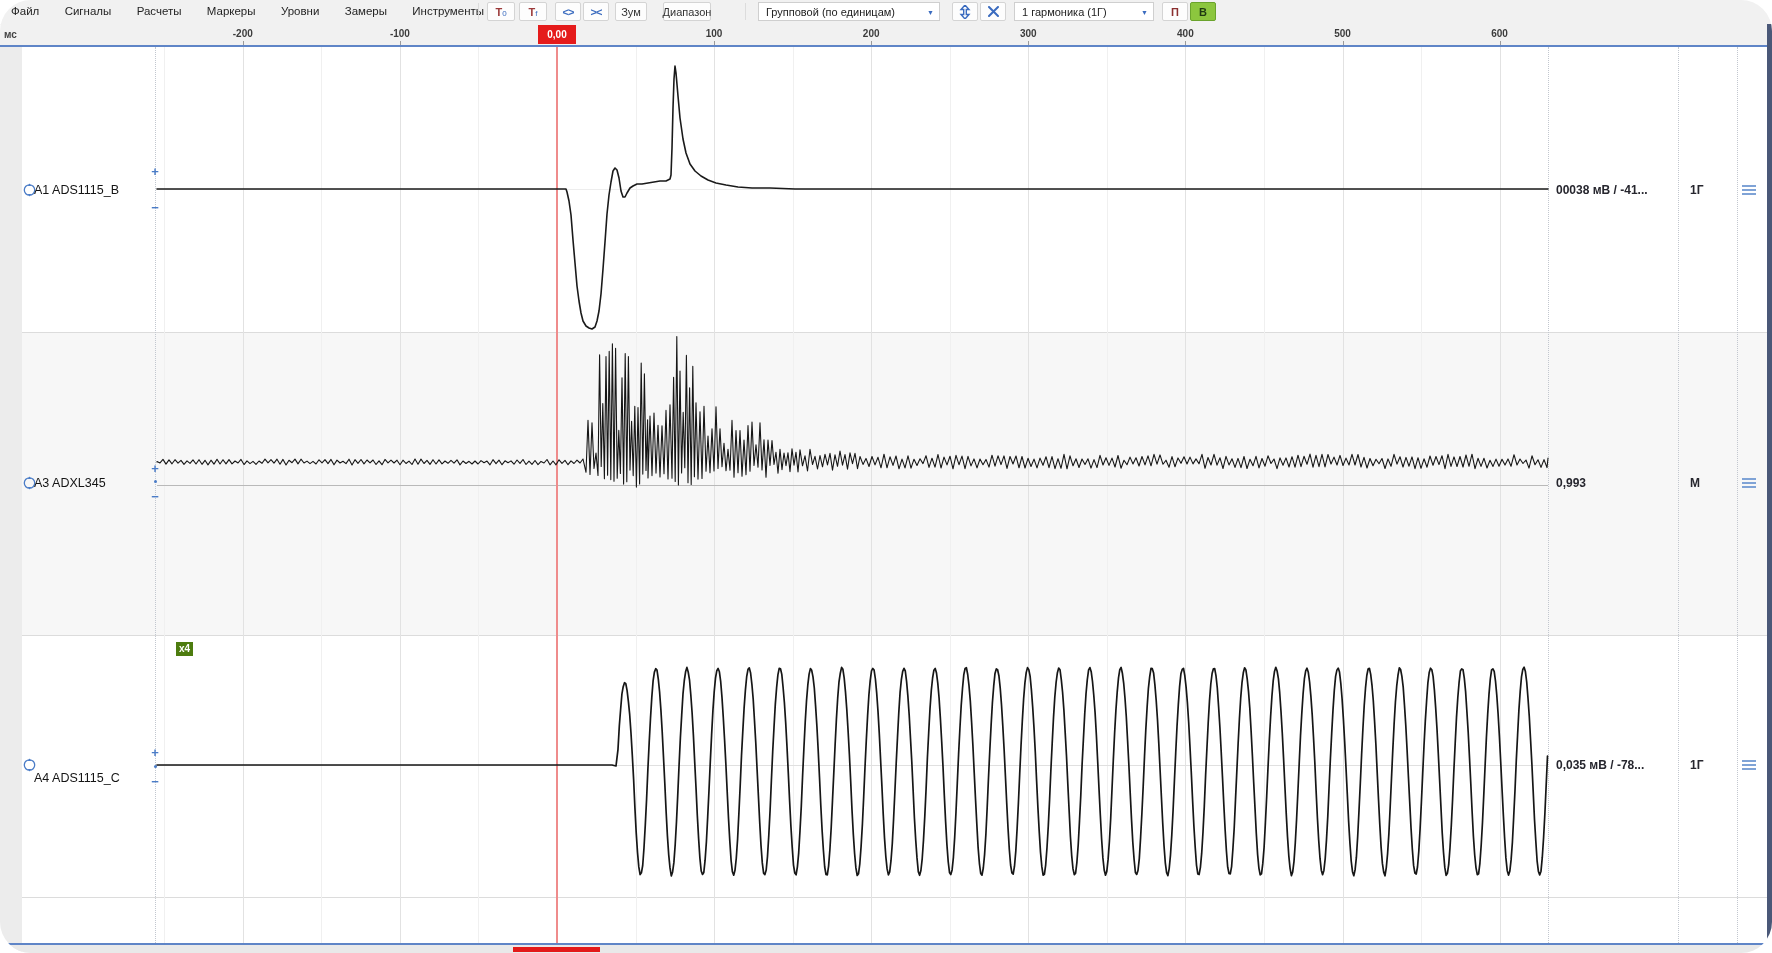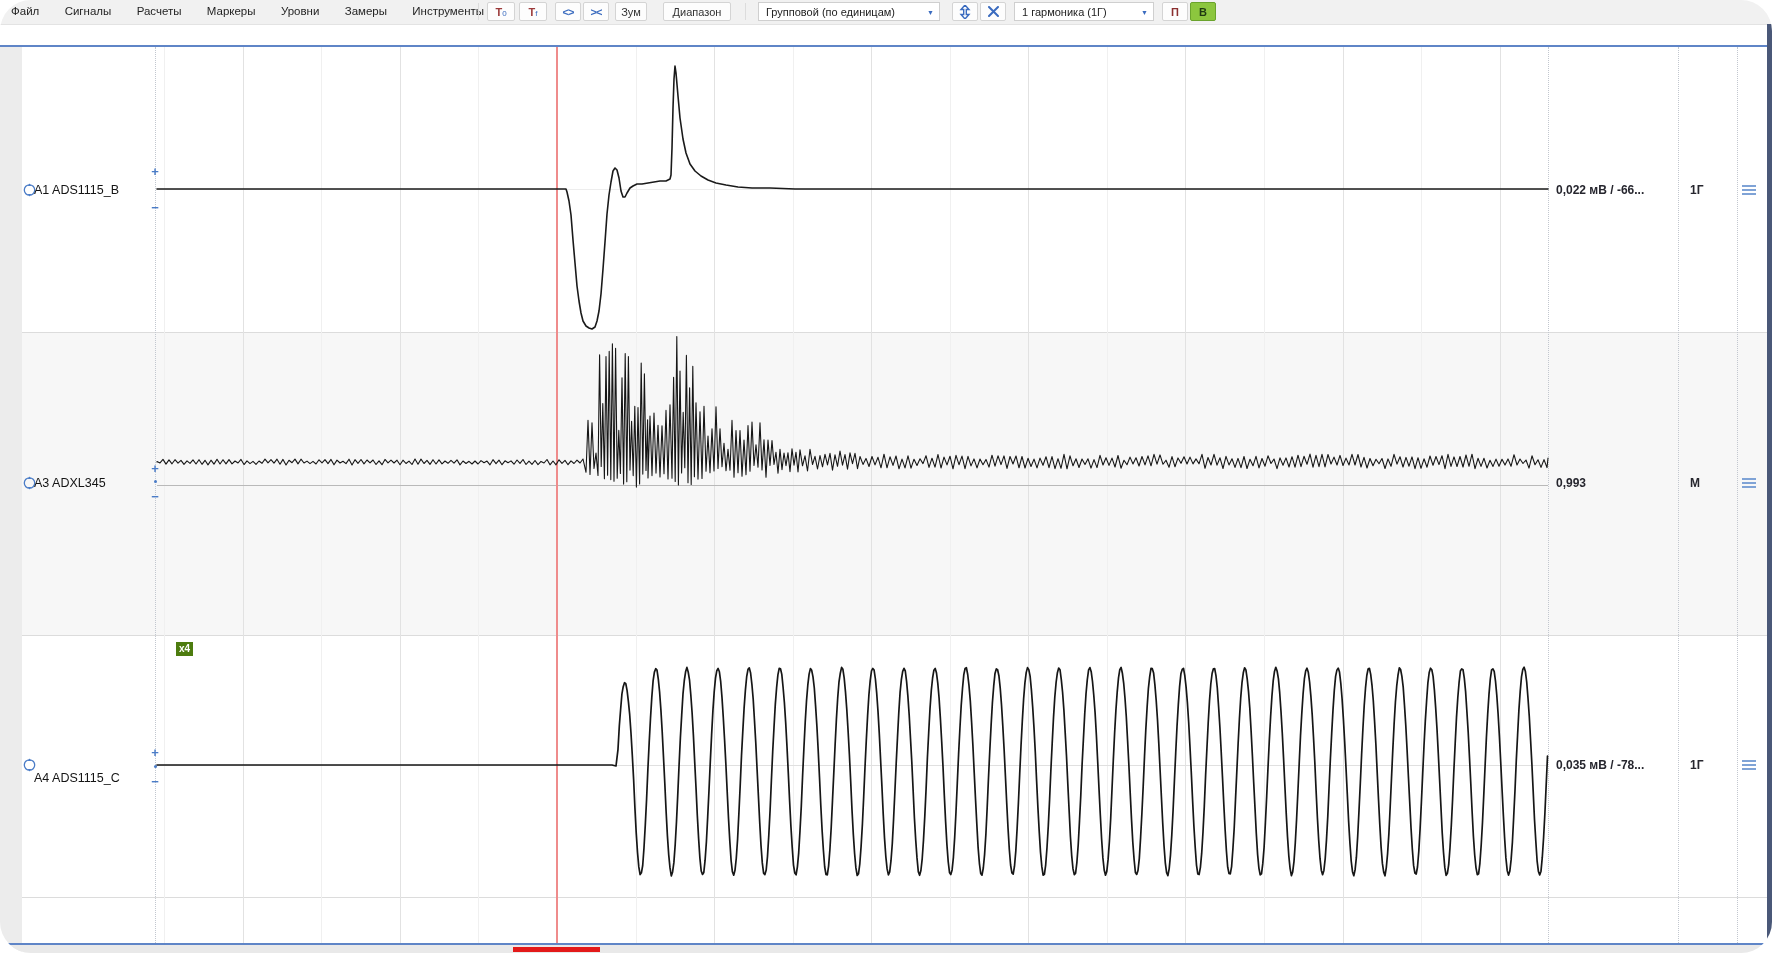--- a/index.html
+++ b/index.html
@@ -91,21 +91,21 @@
     </div>
     <div class="tbtn" style="left:555px;width:26px">
       <span class="bluetxt">&lt;&gt;</span>
     </div>
     <div class="tbtn" style="left:583px;width:26px">
       <span class="bluetxt">&gt;&lt;</span>
     </div>
     <div class="tbtn" style="left:615px;width:32px">
       <span>Зум</span>
     </div>
-    <div class="tbtn" style="left:663px;width:68px">
+    <div class="tbtn" style="left:663px;width:48px">
       <span>Диапазон</span>
     </div>
 
     <div class="vdiv" style="left:745px"></div>
 
     <div class="combo" style="left:758px;width:182px">
       <span>Групповой (по единицам)</span>
       <span class="arrow">▼</span>
     </div>
 
@@ -126,20 +126,42 @@
     </div>
 
     <div class="tbtn" style="left:1162px;width:26px;color:#8b3030;font-weight:bold">
       <span>П</span>
     </div>
     <div class="tbtn" style="left:1190px;width:26px;background:#8cc63e;border-color:#6aa32c;color:#1f3a12;font-weight:bold">
       <span>В</span>
     </div>
   </div>
 
+  <div id="ruler">
+    <span id="ruler-unit">мс</span>
+    <div id="ruler-ticks" style="position:absolute;inset:0;">
+        <span class="rtick" style="left: 242.8px;">-200</span>
+        <i class="rtickmark" style="left: 242.8px;"></i>
+        <span class="rtick" style="left: 399.9px;">-100</span>
+        <i class="rtickmark" style="left: 399.9px;"></i>
+        <span class="rtick" style="left: 714.1px;">100</span>
+        <i class="rtickmark" style="left: 714.1px;"></i>
+        <span class="rtick" style="left: 871.2px;">200</span>
+        <i class="rtickmark" style="left: 871.2px;"></i>
+        <span class="rtick" style="left: 1028.3px;">300</span>
+        <i class="rtickmark" style="left: 1028.3px;"></i>
+        <span class="rtick" style="left: 1185.4px;">400</span>
+        <i class="rtickmark" style="left: 1185.4px;"></i>
+        <span class="rtick" style="left: 1342.5px;">500</span>
+        <i class="rtickmark" style="left: 1342.5px;"></i>
+        <span class="rtick" style="left: 1499.6px;">600</span>
+        <i class="rtickmark" style="left: 1499.6px;"></i>
+      </div>
+    <div id="cursor-box">0,00</div>
+  </div>
   <div id="blue-top"></div>
 
   <div id="left-strip"></div>
 
   <div class="row" id="row-a1"></div>
   <div class="row" id="row-a3"></div>
   <div class="row" id="row-a4"></div>
   <div class="row" id="row-bottom"></div>
 
   <div id="grid-layer">
@@ -178,21 +200,21 @@
       <polyline points="157.0,765.0 612.0,765.0 616.0,766.0 618.0,749.3 619.3,726.2 620.6,709.7 621.9,694.2 623.2,686.7 624.5,682.7 625.8,683.7 627.1,690.6 628.4,701.6 629.7,714.7 631.0,733.3 632.3,755.2 633.6,779.0 634.9,807.6 636.2,832.6 637.5,852.2 638.8,866.9 640.1,874.6 641.4,872.8 642.7,865.5 644.0,847.8 645.3,824.7 646.6,799.0 647.9,768.9 649.2,742.4 650.5,718.2 651.8,697.4 653.1,680.9 654.4,672.1 655.7,668.7 657.0,670.1 658.3,679.2 659.6,692.0 660.9,709.9 662.2,731.8 663.5,757.2 664.8,783.3 666.1,811.2 667.4,835.6 668.7,854.6 670.0,867.9 671.3,875.9 672.6,871.9 673.9,862.4 675.2,844.5 676.5,821.5 677.8,793.9 679.1,764.5 680.4,737.4 681.7,715.1 683.0,693.8 684.3,680.5 685.6,671.8 686.9,667.4 688.2,672.0 689.5,679.8 690.8,694.8 692.1,712.8 693.4,735.4 694.7,761.9 696.0,787.5 697.3,815.3 698.6,838.4 699.9,858.1 701.2,871.0 702.5,874.4 703.8,872.5 705.1,860.2 706.4,841.7 707.7,816.9 709.0,790.2 710.3,761.8 711.6,735.1 712.9,710.9 714.2,691.8 715.5,678.2 716.8,670.7 718.1,668.5 719.4,671.8 720.7,681.7 722.0,697.6 723.3,717.8 724.6,740.3 725.9,764.7 727.2,791.7 728.5,818.3 729.8,841.0 731.1,860.5 732.4,871.8 733.7,875.2 735.0,870.3 736.3,858.0 737.6,839.0 738.9,813.1 740.2,785.5 741.5,755.7 742.8,731.4 744.1,708.1 745.4,690.1 746.7,676.5 748.0,669.3 749.3,667.9 750.6,673.0 751.9,684.3 753.2,699.3 754.5,720.7 755.8,743.2 757.1,769.8 758.4,795.9 759.7,822.2 761.0,845.4 762.3,862.9 763.6,873.1 764.9,874.6 766.2,870.0 767.5,856.3 768.8,835.3 770.1,810.1 771.4,780.2 772.7,751.7 774.0,727.5 775.3,704.4 776.6,687.7 777.9,674.9 779.2,668.4 780.5,668.8 781.8,674.4 783.1,687.5 784.4,702.7 785.7,722.9 787.0,746.9 788.3,773.1 789.6,800.7 790.9,826.1 792.2,847.1 793.5,865.1 794.8,873.0 796.1,874.8 797.4,866.8 798.7,852.8 800.0,830.7 801.3,806.1 802.6,775.7 803.9,748.4 805.2,722.5 806.5,701.0 807.8,685.2 809.1,674.1 810.4,668.6 811.7,670.3 813.0,676.9 814.3,688.0 815.6,706.1 816.9,726.2 818.2,750.5 819.5,777.3 820.8,805.5 822.1,830.2 823.4,850.2 824.7,867.0 826.0,874.5 827.3,874.8 828.6,866.1 829.9,849.5 831.2,827.7 832.5,800.4 833.8,772.9 835.1,745.2 836.4,719.4 837.7,698.0 839.0,681.8 840.3,673.2 841.6,667.4 842.9,669.3 844.2,678.2 845.5,692.1 846.8,709.6 848.1,731.0 849.4,754.8 850.7,781.5 852.0,809.9 853.3,834.0 854.6,853.5 855.9,867.9 857.2,875.5 858.5,873.8 859.8,864.0 861.1,846.4 862.4,824.2 863.7,796.8 865.0,767.2 866.3,740.3 867.6,715.9 868.9,695.0 870.2,680.7 871.5,670.8 872.8,668.4 874.1,670.1 875.4,679.0 876.7,693.2 878.0,711.4 879.3,733.9 880.6,759.9 881.9,785.9 883.2,813.6 884.5,837.9 885.8,856.3 887.1,868.9 888.4,874.8 889.7,871.8 891.0,860.7 892.3,843.5 893.6,818.8 894.9,791.2 896.2,763.3 897.5,737.4 898.8,712.5 900.1,692.1 901.4,679.3 902.7,671.3 904.0,668.4 905.3,671.0 906.6,681.6 907.9,696.4 909.2,715.3 910.5,738.6 911.8,762.0 913.1,789.7 914.4,817.8 915.7,839.7 917.0,857.9 918.3,871.6 919.6,875.3 920.9,870.5 922.2,858.8 923.5,840.0 924.8,816.1 926.1,788.6 927.4,757.8 928.7,732.7 930.0,708.7 931.3,690.5 932.6,678.0 933.9,670.2 935.2,668.4 936.5,673.1 937.8,683.4 939.1,698.2 940.4,718.6 941.7,741.8 943.0,766.5 944.3,795.1 945.6,821.4 946.9,844.4 948.2,861.6 949.5,872.5 950.8,874.6 952.1,869.9 953.4,857.3 954.7,837.1 956.0,811.7 957.3,783.0 958.6,754.1 959.9,728.7 961.2,705.5 962.5,688.5 963.8,674.7 965.1,668.5 966.4,667.7 967.7,674.5 969.0,685.6 970.3,700.9 971.6,722.1 972.9,745.5 974.2,772.4 975.5,798.8 976.8,823.8 978.1,847.4 979.4,863.3 980.7,873.5 982.0,875.2 983.3,868.0 984.6,854.4 985.9,834.0 987.2,807.2 988.5,777.7 989.8,750.5 991.1,725.4 992.4,702.7 993.7,686.2 995.0,673.4 996.3,668.9 997.6,669.7 998.9,675.7 1000.2,687.8 1001.5,704.8 1002.8,725.9 1004.1,749.3 1005.4,775.8 1006.7,802.7 1008.0,827.7 1009.3,849.3 1010.6,865.0 1011.9,872.9 1013.2,874.1 1014.5,866.2 1015.8,851.1 1017.1,828.9 1018.4,803.0 1019.7,774.1 1021.0,746.3 1022.3,721.2 1023.6,699.3 1024.9,683.1 1026.2,672.6 1027.5,667.6 1028.8,669.6 1030.1,676.2 1031.4,689.9 1032.7,707.2 1034.0,728.0 1035.3,752.2 1036.6,780.6 1037.9,807.4 1039.2,831.1 1040.5,852.1 1041.8,866.4 1043.1,875.2 1044.4,874.4 1045.7,864.8 1047.0,847.5 1048.3,825.7 1049.6,799.4 1050.9,769.7 1052.2,743.2 1053.5,717.7 1054.8,697.1 1056.1,682.5 1057.4,672.7 1058.7,668.1 1060.0,669.7 1061.3,679.6 1062.6,692.5 1063.9,710.1 1065.2,732.9 1066.5,756.0 1067.8,783.7 1069.1,810.0 1070.4,836.2 1071.7,855.6 1073.0,868.9 1074.3,874.6 1075.6,873.1 1076.9,862.3 1078.2,845.0 1079.5,820.9 1080.8,795.1 1082.1,764.4 1083.4,739.4 1084.7,714.5 1086.0,694.0 1087.3,679.7 1088.6,669.9 1089.9,667.6 1091.2,671.7 1092.5,681.5 1093.8,695.5 1095.1,712.9 1096.4,735.5 1097.7,761.7 1099.0,788.7 1100.3,814.8 1101.6,838.8 1102.9,857.9 1104.2,870.0 1105.5,875.2 1106.8,871.4 1108.1,859.4 1109.4,841.5 1110.7,818.5 1112.0,789.3 1113.3,760.2 1114.6,733.5 1115.9,710.4 1117.2,692.1 1118.5,677.9 1119.8,669.6 1121.1,667.5 1122.4,673.3 1123.7,683.3 1125.0,698.3 1126.3,716.7 1127.6,740.7 1128.9,765.5 1130.2,792.9 1131.5,819.1 1132.8,842.2 1134.1,859.5 1135.4,872.5 1136.7,874.4 1138.0,870.5 1139.3,858.6 1140.6,837.6 1141.9,813.2 1143.2,786.2 1144.5,756.7 1145.8,729.8 1147.1,707.5 1148.4,688.3 1149.7,676.6 1151.0,668.4 1152.3,668.7 1153.6,672.9 1154.9,684.9 1156.2,700.5 1157.5,719.8 1158.8,743.6 1160.1,770.3 1161.4,796.8 1162.7,822.7 1164.0,845.5 1165.3,862.8 1166.6,872.7 1167.9,875.6 1169.2,868.6 1170.5,854.8 1171.8,834.9 1173.1,810.0 1174.4,781.1 1175.7,753.3 1177.0,726.7 1178.3,704.9 1179.6,686.4 1180.9,673.8 1182.2,669.5 1183.5,668.4 1184.8,675.7 1186.1,687.1 1187.4,702.7 1188.7,722.8 1190.0,747.1 1191.3,772.8 1192.6,800.4 1193.9,826.3 1195.2,847.3 1196.5,865.1 1197.8,874.0 1199.1,874.5 1200.4,867.3 1201.7,853.2 1203.0,832.0 1204.3,806.1 1205.6,775.6 1206.9,748.9 1208.2,723.0 1209.5,700.6 1210.8,684.0 1212.1,673.5 1213.4,668.8 1214.7,668.7 1216.0,675.8 1217.3,688.0 1218.6,706.7 1219.9,727.3 1221.2,751.8 1222.5,777.5 1223.8,804.3 1225.1,829.3 1226.4,850.8 1227.7,867.2 1229.0,873.5 1230.3,873.8 1231.6,866.7 1232.9,849.0 1234.2,828.3 1235.5,799.9 1236.8,771.9 1238.1,744.3 1239.4,719.2 1240.7,698.0 1242.0,682.6 1243.3,672.8 1244.6,667.8 1245.9,669.9 1247.2,678.9 1248.5,691.4 1249.8,708.2 1251.1,730.9 1252.4,755.8 1253.7,782.5 1255.0,808.0 1256.3,833.5 1257.6,854.4 1258.9,868.1 1260.2,874.8 1261.5,873.9 1262.8,863.4 1264.1,847.3 1265.4,822.8 1266.7,796.2 1268.0,767.8 1269.3,740.8 1270.6,717.0 1271.9,696.6 1273.2,680.9 1274.5,671.4 1275.8,667.3 1277.1,671.0 1278.4,678.7 1279.7,692.7 1281.0,711.5 1282.3,733.5 1283.6,759.1 1284.9,786.3 1286.2,812.9 1287.5,836.6 1288.8,855.8 1290.1,868.6 1291.4,875.7 1292.7,871.9 1294.0,861.3 1295.3,842.7 1296.6,819.0 1297.9,791.7 1299.2,763.5 1300.5,735.9 1301.8,713.3 1303.1,693.8 1304.4,678.7 1305.7,670.8 1307.0,668.2 1308.3,672.3 1309.6,682.0 1310.9,696.3 1312.2,714.6 1313.5,737.3 1314.8,762.0 1316.1,790.8 1317.4,817.7 1318.7,840.2 1320.0,858.2 1321.3,870.2 1322.6,874.7 1323.9,870.4 1325.2,858.6 1326.5,839.6 1327.8,816.1 1329.1,786.7 1330.4,758.6 1331.7,733.4 1333.0,709.9 1334.3,690.4 1335.6,676.3 1336.9,670.1 1338.2,668.1 1339.5,672.1 1340.8,683.3 1342.1,699.0 1343.4,719.1 1344.7,742.3 1346.0,767.7 1347.3,794.0 1348.6,820.9 1349.9,842.7 1351.2,861.0 1352.5,871.7 1353.8,875.7 1355.1,869.7 1356.4,857.2 1357.7,836.2 1359.0,810.6 1360.3,783.5 1361.6,755.0 1362.9,729.0 1364.2,705.8 1365.5,688.2 1366.8,675.5 1368.1,669.0 1369.4,668.3 1370.7,674.4 1372.0,685.3 1373.3,700.8 1374.6,721.6 1375.9,744.7 1377.2,772.4 1378.5,799.3 1379.8,824.8 1381.1,847.1 1382.4,863.4 1383.7,872.1 1385.0,875.8 1386.3,867.6 1387.6,853.5 1388.9,833.4 1390.2,806.5 1391.5,778.2 1392.8,749.9 1394.1,724.3 1395.4,702.3 1396.7,686.2 1398.0,675.1 1399.3,667.9 1400.6,669.5 1401.9,676.3 1403.2,687.1 1404.5,705.5 1405.8,725.8 1407.1,750.2 1408.4,776.5 1409.7,801.9 1411.0,827.6 1412.3,848.7 1413.6,865.4 1414.9,873.0 1416.2,874.0 1417.5,867.0 1418.8,851.2 1420.1,828.8 1421.4,802.1 1422.7,773.6 1424.0,745.7 1425.3,721.1 1426.6,701.0 1427.9,682.8 1429.2,672.5 1430.5,668.2 1431.8,669.7 1433.1,676.4 1434.4,690.2 1435.7,708.1 1437.0,729.0 1438.3,753.7 1439.6,779.8 1440.9,806.1 1442.2,832.5 1443.5,852.2 1444.8,867.4 1446.1,875.4 1447.4,873.4 1448.7,864.7 1450.0,847.6 1451.3,825.5 1452.6,799.3 1453.9,769.8 1455.2,743.3 1456.5,717.4 1457.8,697.8 1459.1,682.3 1460.4,671.0 1461.7,668.9 1463.0,669.7 1464.3,678.2 1465.6,691.6 1466.9,711.5 1468.2,732.3 1469.5,757.6 1470.8,783.8 1472.1,811.2 1473.4,836.2 1474.7,855.0 1476.0,867.8 1477.3,874.7 1478.6,873.8 1479.9,863.3 1481.2,845.0 1482.5,822.2 1483.8,794.5 1485.1,765.7 1486.4,737.6 1487.7,714.1 1489.0,694.1 1490.3,679.0 1491.6,669.8 1492.9,668.8 1494.2,671.3 1495.5,681.1 1496.8,695.3 1498.1,714.0 1499.4,736.3 1500.7,761.7 1502.0,788.3 1503.3,814.1 1504.6,837.8 1505.9,857.9 1507.2,870.4 1508.5,875.1 1509.8,871.3 1511.1,859.9 1512.4,842.2 1513.7,816.8 1515.0,790.2 1516.3,760.1 1517.6,735.0 1518.9,710.1 1520.2,691.4 1521.5,676.9 1522.8,669.4 1524.1,667.2 1525.4,671.6 1526.7,682.0 1528.0,698.3 1529.3,716.8 1530.6,740.3 1531.9,764.2 1533.2,791.6 1534.5,819.5 1535.8,841.0 1537.1,860.8 1538.4,871.4 1539.7,874.9 1541.0,871.2 1542.3,857.2 1543.6,837.5 1544.9,813.3 1546.2,784.6 1547.5,756.0" fill="none" stroke="#161616" stroke-width="1.7" stroke-linejoin="round" stroke-linecap="round"></polyline>
     </svg>
 
   <svg class="ch-icon" style="top:190px" viewBox="0 0 15 15">
     <circle cx="7.5" cy="7.5" r="5.2" fill="none" stroke="#4a7cc7" stroke-width="1.3"></circle>
     <path d="M7.5 1 L9.3 3.4 H5.7 Z M7.5 14 L5.7 11.6 H9.3 Z" fill="#4a7cc7"></path>
   </svg>
   <span class="ch-name" style="top:190px">A1 ADS1115_B</span>
   <span class="axis-sign" style="top:171px">+</span>
   <span class="axis-sign" style="top:207px">−</span>
-  <span class="ch-val" style="top:190px">0,022 мВ / -66...</span>
+  <span class="ch-val" style="top:190px">00038 мВ / -41...</span>
   <span class="ch-unit" style="top:190px">1Г</span>
   <div class="burger" style="top:190px">
       <i></i>
       <i></i>
       <i></i>
     </div>
 
   <svg class="ch-icon" style="top:483px" viewBox="0 0 15 15">
     <circle cx="7.5" cy="7.5" r="5.2" fill="none" stroke="#4a7cc7" stroke-width="1.3"></circle>
     <path d="M7.5 1 L9.3 3.4 H5.7 Z M7.5 14 L5.7 11.6 H9.3 Z" fill="#4a7cc7"></path>

